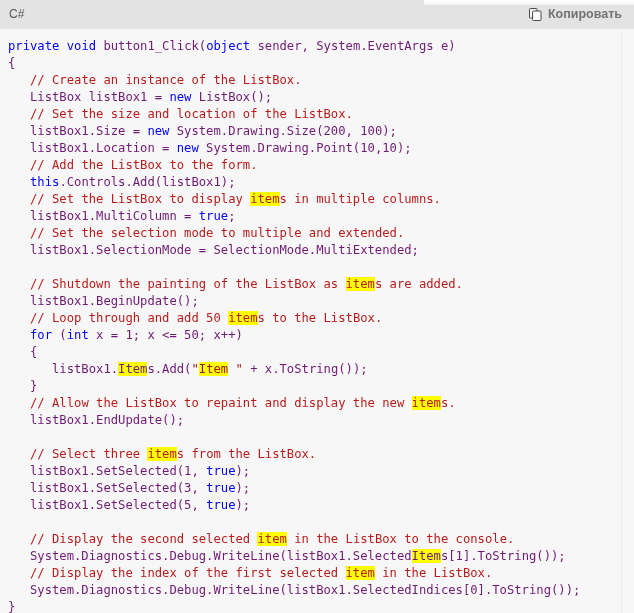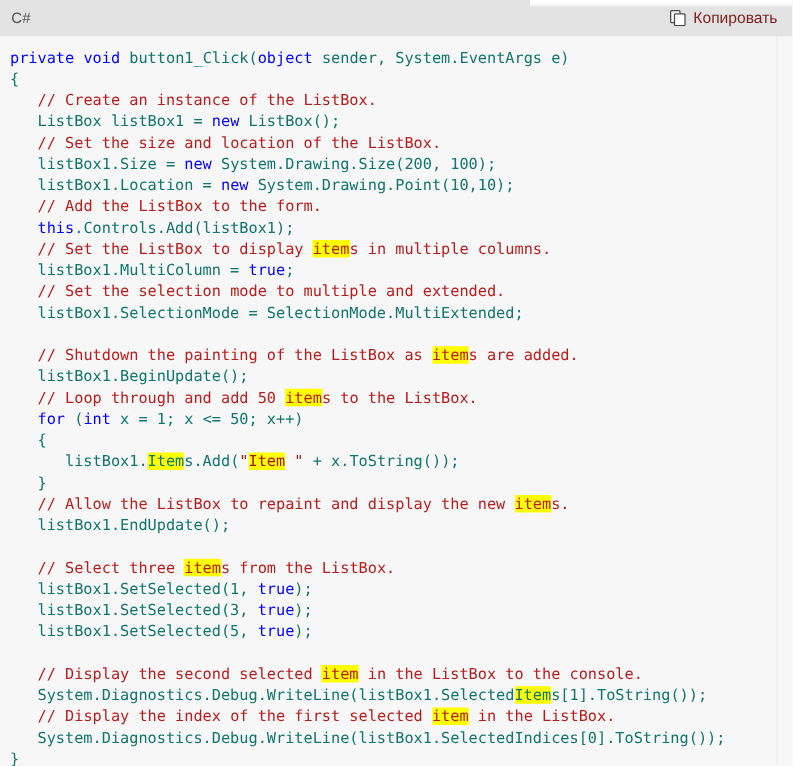--- a/index.html
+++ b/index.html
@@ -52,26 +52,27 @@
     color: #555555;
     letter-spacing: 0.2px;
     user-select: none;
   }
   .copy-button {
     display: flex;
     align-items: center;
     gap: 6px;
     font-family: "Liberation Sans", sans-serif;
     font-size: 12.5px;
-    color: #7f1d1d;
+    color: #737373;
     cursor: pointer;
     padding: 2px 2px;
     background: transparent;
     border: none;
     line-height: 1;
+    font-weight: bold;
   }
   .copy-icon {
     width: 13px;
     height: 13px;
     display: inline-block;
     position: relative;
     flex: 0 0 auto;
   }
   .copy-icon svg { display: block; }
 
@@ -92,21 +93,21 @@
     color: #1b1b1b;
     white-space: pre;
     tab-size: 4;
   }
 
   .ln { display: block; height: 17px; }
 
   .kw   { color: #0000ff; }
   .cm   { color: #b91c1c; }
   .str  { color: #a31515; }
-  .pl   { color: #0f766e; }
+  .pl   { color: #701a75; }
   .hl   { background: #ffff00; }
 
   
   .right-rule {
     position: absolute;
     top: 0;
     right: 12px;
     width: 1px;
     height: 100%;
     background: #ededed;

